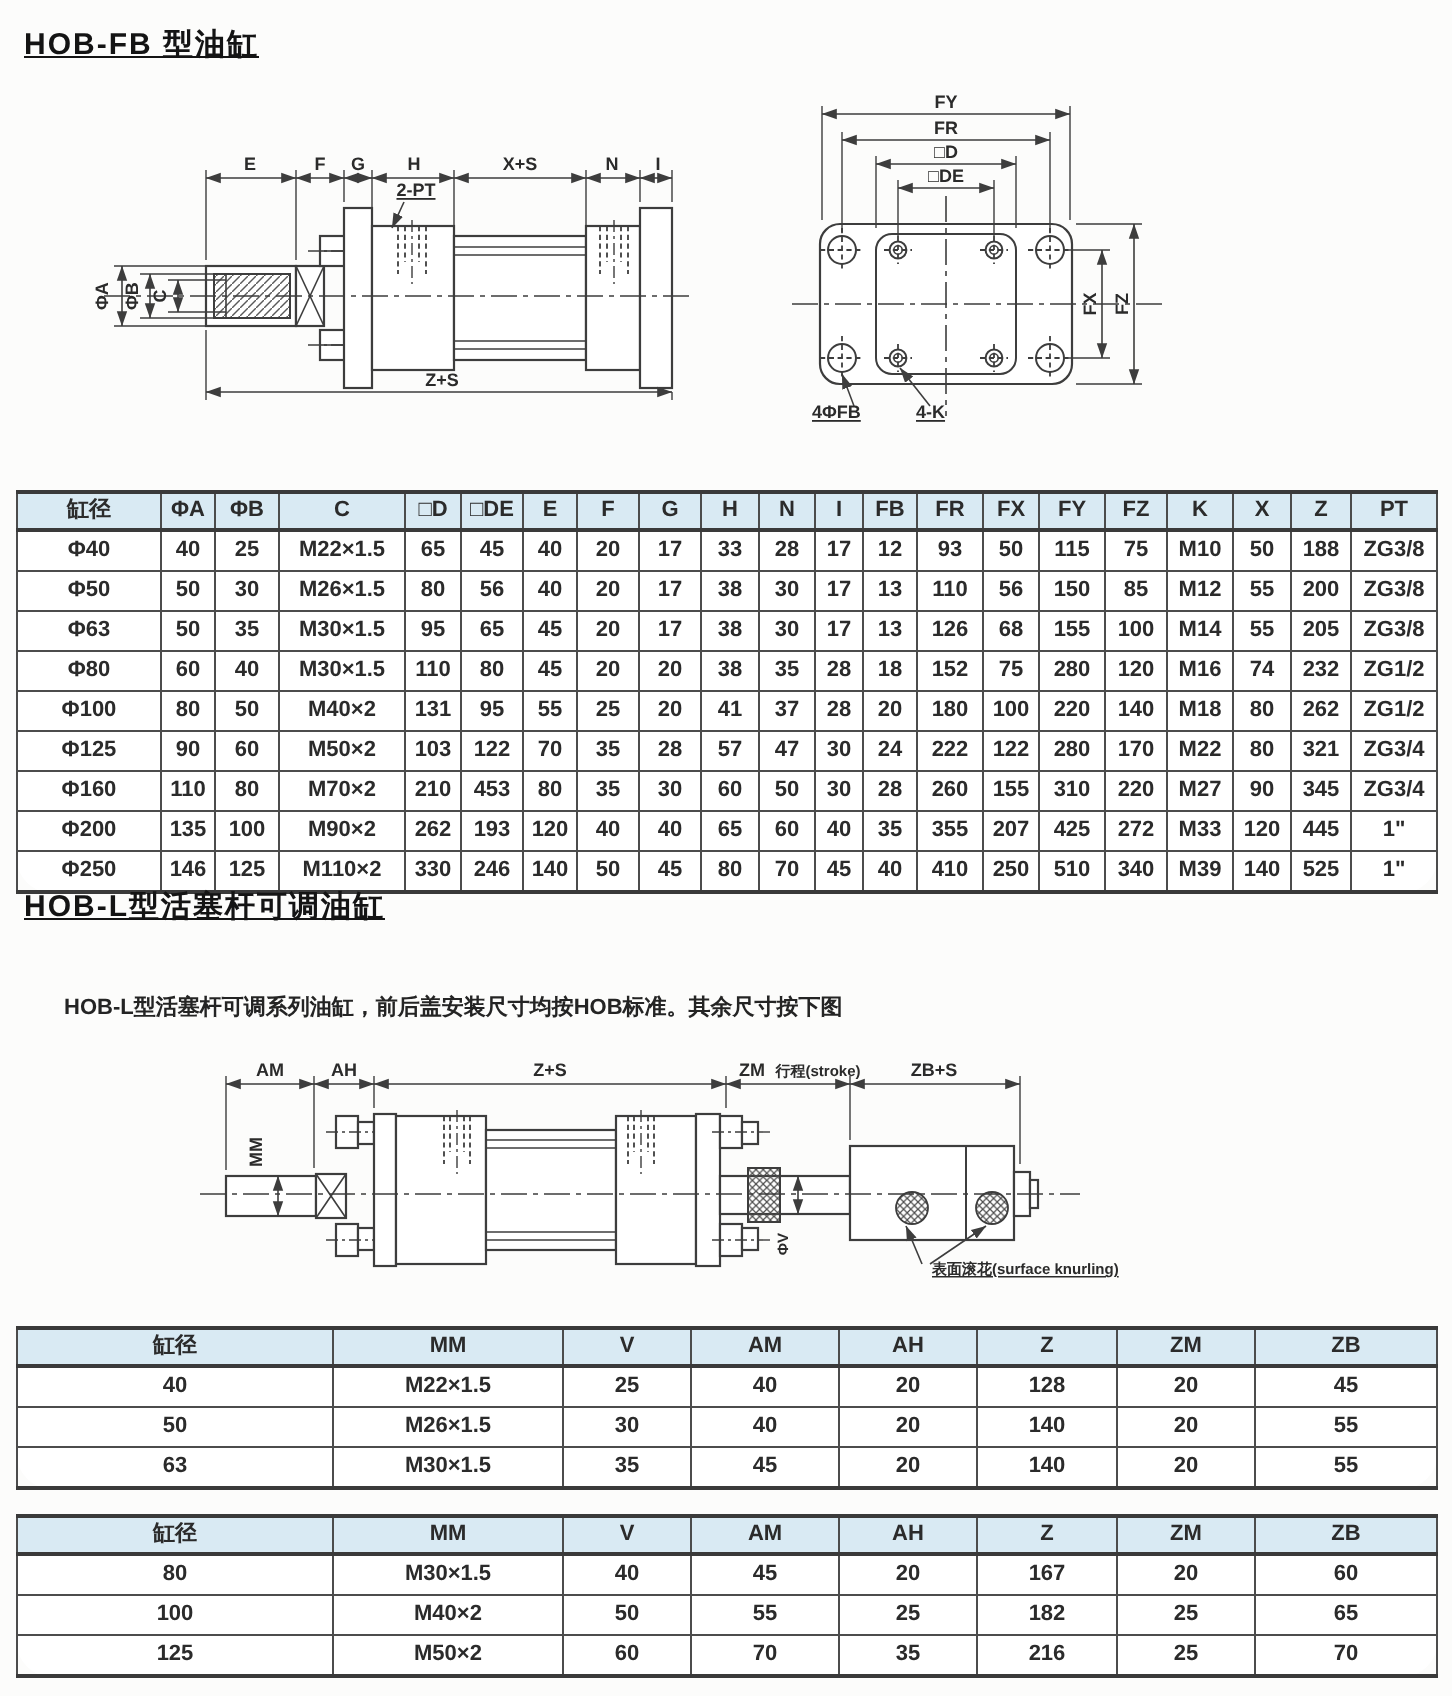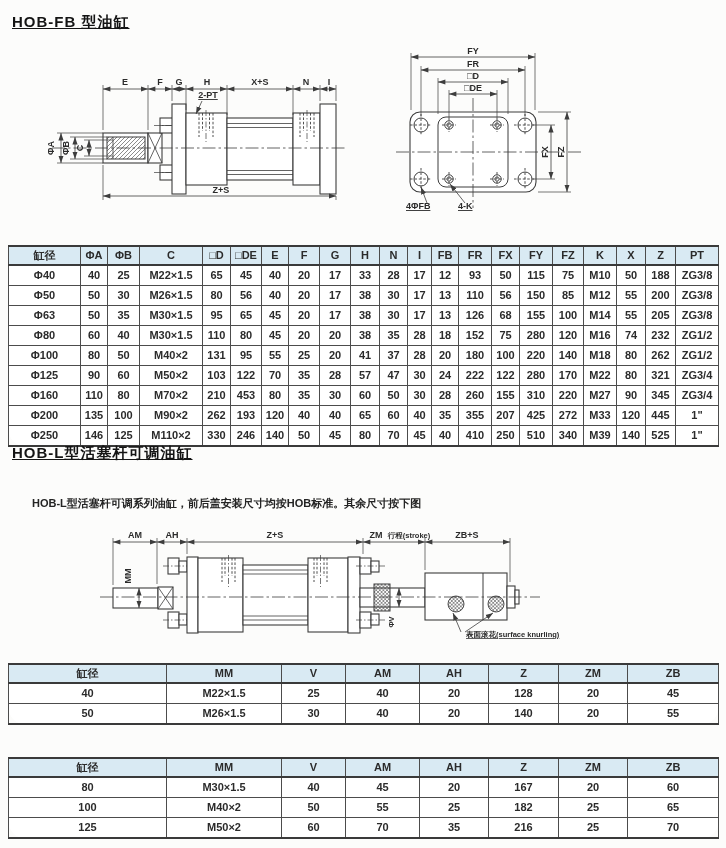--- a/index.html
+++ b/index.html
@@ -635,20 +635,30 @@
       <tr>
         <td>50</td>
         <td>M26×1.5</td>
         <td>30</td>
         <td>40</td>
         <td>20</td>
         <td>140</td>
         <td>20</td>
         <td>55</td>
       </tr>
+      <tr>
+        <td>63</td>
+        <td>M30×1.5</td>
+        <td>35</td>
+        <td>45</td>
+        <td>20</td>
+        <td>140</td>
+        <td>20</td>
+        <td>55</td>
+      </tr>
     </tbody>
 </table>
 
 <table class="tbl" id="table-l2">
   <colgroup>
     <col style="width:158px">
       <col style="width:115px">
       <col style="width:64px">
       <col style="width:74px">
     <col style="width:69px">

